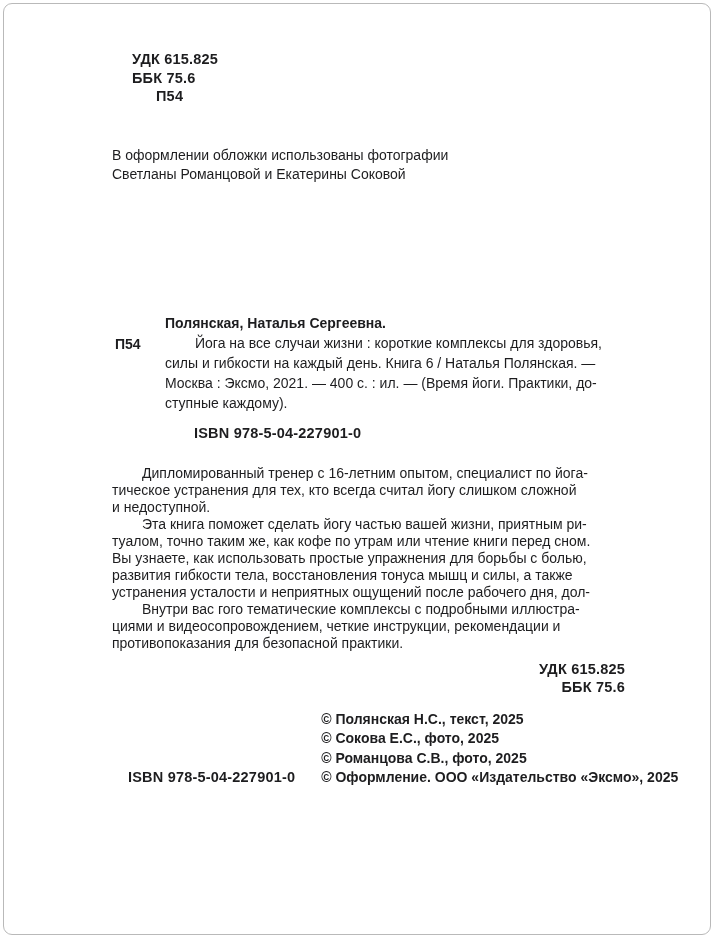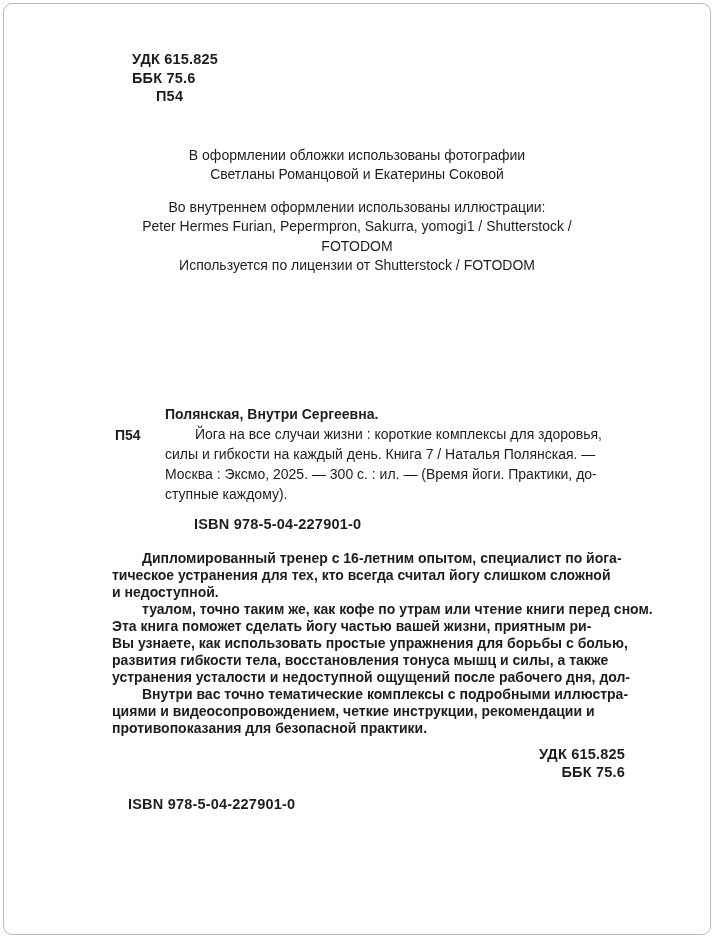--- a/index.html
+++ b/index.html
@@ -32,21 +32,21 @@
     margin-left: 20px;
     font-size: 14.5px;
     font-weight: 700;
     line-height: 18.5px;
     letter-spacing: .2px;
   }
   .topcodes .p54 { padding-left: 24px; }
 
   .centerblock {
     width: 490px;
-    text-align: center;
+    text-align: left;
     line-height: 19.5px;
   }
   .cover-credit { margin-top: 40px; }
   .names { }
   .interior-credit { margin-top: 13px; }
 
   .catalog {
     margin-top: 128px;
     margin-left: 53px;
     line-height: 20px;
@@ -64,21 +64,21 @@
   .indent-first .line:first-child { padding-left: 30px; }
 
   .isbn-main {
     margin-top: 12px;
     margin-left: 82px;
     font-size: 14.5px;
     font-weight: 700;
     letter-spacing: .2px;
   }
 
-  .annotation { margin-top: 18px; font-weight: bold; }
+  .annotation { margin-top: 24px; }
   .annotation .line { line-height: 17px; }
   .annotation .para { margin: 0; }
 
   .bottom-codes {
     margin-top: 8px;
     width: 513px;
     text-align: right;
     font-size: 14.5px;
     font-weight: 700;
     line-height: 18px;
@@ -115,63 +115,64 @@
     <div>УДК 615.825</div>
     <div>ББК 75.6</div>
     <div class="p54">П54</div>
   </div>
 
   <div class="centerblock cover-credit">
     <div>В оформлении обложки использованы фотографии</div>
     <div class="names">Светланы Романцовой и Екатерины Соковой</div>
   </div>
 
-  <div class="centerblock interior-credit">
-    <div>Во внутреннем оформлении использованы иллюстрации:</div>
-    <div>Peter Hermes Furian, Pepermpron, Sakurra, yomogi1 / Shutterstock / FOTODOM</div>
-    <div>Используется по лицензии от Shutterstock / FOTODOM</div>
-  </div>
 
   <div class="catalog">
-    <div class="catalog-author">Полянская, Внутри Сергеевна.</div>
+    <div class="catalog-author">Полянская, Наталья Сергеевна.</div>
     <div class="catalog-body">
       <span class="margin-code">П54</span>
       <div class="indent-first">
           <div class="line">Йога на все случаи жизни : короткие комплексы для здоровья,</div>
-          <div class="line">силы и гибкости на каждый день. Книга 7 / Наталья Полянская. —</div>
-          <div class="line">Москва : Эксмо, 2025. — 300 с. : ил. — (Время йоги. Практики, до-</div>
+          <div class="line">силы и гибкости на каждый день. Книга 6 / Наталья Полянская. —</div>
+          <div class="line">Москва : Эксмо, 2021. — 400 с. : ил. — (Время йоги. Практики, до-</div>
           <div class="line">ступные каждому).</div>
         </div>
     </div>
   </div>
 
   <div class="isbn-main">ISBN 978-5-04-227901-0</div>
 
   <div class="annotation">
     <div class="para indent-first">
         <div class="line">Дипломированный тренер с 16-летним опытом, специалист по йога-</div>
         <div class="line">тическое устранения для тех, кто всегда считал йогу слишком сложной</div>
         <div class="line">и недоступной.</div>
       </div>
     <div class="para indent-first">
+        <div class="line">Эта книга поможет сделать йогу частью вашей жизни, приятным ри-</div>
         <div class="line">туалом, точно таким же, как кофе по утрам или чтение книги перед сном.</div>
-        <div class="line">Эта книга поможет сделать йогу частью вашей жизни, приятным ри-</div>
         <div class="line">Вы узнаете, как использовать простые упражнения для борьбы с болью,</div>
         <div class="line">развития гибкости тела, восстановления тонуса мышц и силы, а также</div>
-        <div class="line">устранения усталости и недоступной ощущений после рабочего дня, дол-</div>
+        <div class="line">устранения усталости и неприятных ощущений после рабочего дня, дол-</div>
       </div>
     <div class="para indent-first">
-        <div class="line">Внутри вас точно тематические комплексы с подробными иллюстра-</div>
+        <div class="line">Внутри вас гого тематические комплексы с подробными иллюстра-</div>
         <div class="line">циями и видеосопровождением, четкие инструкции, рекомендации и</div>
         <div class="line">противопоказания для безопасной практики.</div>
       </div>
   </div>
 
   <div class="bottom-codes">
     <div>УДК 615.825</div>
     <div>ББК 75.6</div>
   </div>
 
   <div class="bottom-block">
     <div class="isbn-bottom">ISBN 978-5-04-227901-0</div>
+    <div class="copyright">
+        <div class="line">© Полянская Н.С., текст, 2025</div>
+        <div class="line">© Сокова Е.С., фото, 2025</div>
+        <div class="line">© Романцова С.В., фото, 2025</div>
+        <div class="line">© Оформление. ООО «Издательство «Эксмо», 2025</div>
+      </div>
   </div>
 
 </div>
 
 </body></html>

